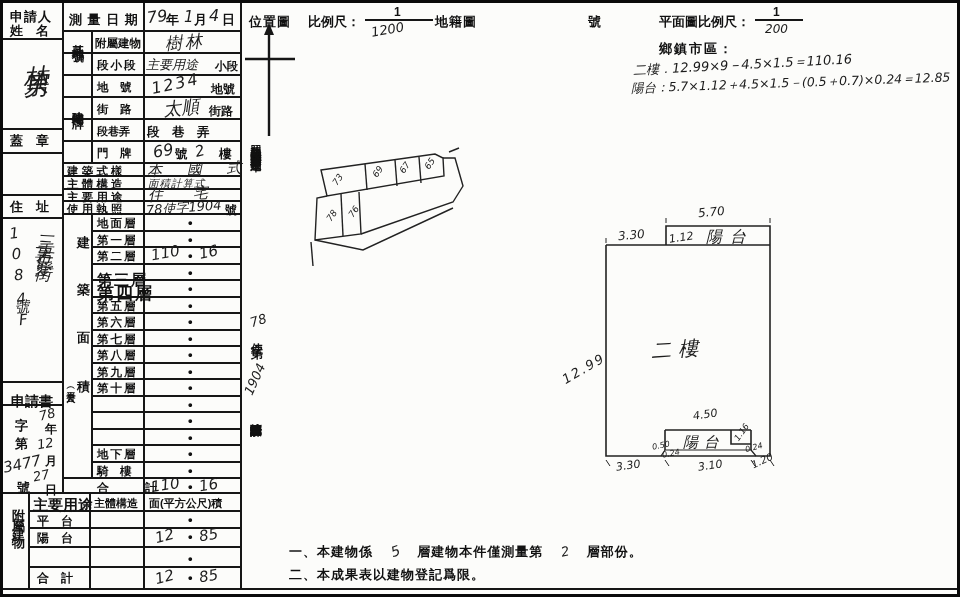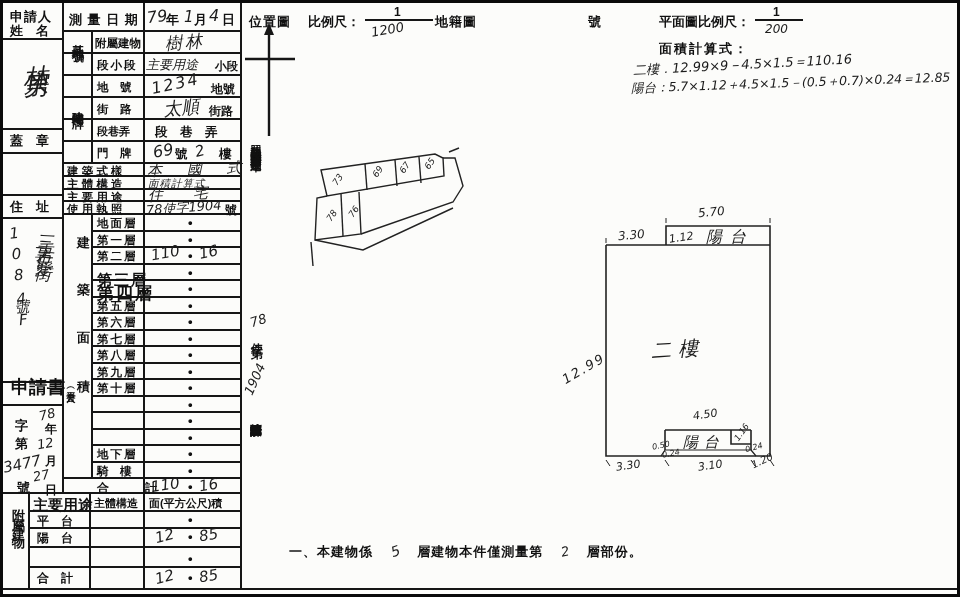--- a/index.html
+++ b/index.html
@@ -71,21 +71,21 @@
   <div class="hl" style="left:0;top:401px;width:59px"></div>
   <div class="hl" style="left:0;top:585px;width:960px"></div>
 
   <span class="s pr" style="left:7px;top:5px;font-size:13px;letter-spacing:1px">申請人</span>
   <span class="s pr" style="left:7px;top:19px;font-size:13px">姓　名</span>
   <span class="s hw v" style="left:14px;top:42px;font-size:25px;letter-spacing:5px;transform:rotate(-4deg)">林宗男</span>
   <span class="s pr" style="left:7px;top:129px;font-size:13px">蓋　章</span>
   <span class="s pr" style="left:7px;top:195px;font-size:13px">住　址</span>
   <span class="s hw v" style="left:31px;top:219px;font-size:17px;letter-spacing:6px;transform:rotate(3deg)">三重市仁愛街</span>
   <span class="s hw v" style="left:6px;top:221px;font-size:15px;letter-spacing:3px;transform:rotate(-6deg)">108號4F</span>
-  <span class="s pr" style="left:8px;top:372px;font-size:18px">申請書</span>
+  <span class="s pr" style="left:8px;top:390px;font-size:14px">申請書</span>
   <span class="s pr" style="left:12px;top:414px;font-size:13px">字</span>
   <span class="s pr" style="left:12px;top:432px;font-size:13px">第</span>
   <span class="s hw" style="left:36px;top:404px;font-size:13px;transform:rotate(-14deg)">78</span>
   <span class="s pr" style="left:42px;top:418px;font-size:12px">年</span>
   <span class="s hw" style="left:34px;top:433px;font-size:13px;transform:rotate(-10deg)">12</span>
   <span class="s pr" style="left:42px;top:450px;font-size:12px">月</span>
   <span class="s hw" style="left:30px;top:465px;font-size:13px;transform:rotate(-12deg)">27</span>
   <span class="s pr" style="left:42px;top:479px;font-size:12px">日</span>
   <span class="s hw" style="left:0px;top:452px;font-size:15px;transform:rotate(-12deg)">3477</span>
   <span class="s pr" style="left:14px;top:476px;font-size:13px">號</span>
@@ -107,21 +107,21 @@
   <span class="s pr" style="left:212px;top:56px;font-size:11.5px">小段</span>
   <span class="s pr" style="left:94px;top:77px;font-size:11.5px">地　號</span>
   <span class="s hw" style="left:148px;top:71px;font-size:16px;transform:rotate(-12deg);letter-spacing:2px">1234</span>
   <span class="s pr" style="left:208px;top:78px;font-size:12px">地號</span>
 
   <span class="s pr v" style="left:66px;top:98px;font-size:12px;letter-spacing:2px">建物門牌</span>
   <span class="s pr" style="left:94px;top:99px;font-size:11.5px">街　路</span>
   <span class="s hw" style="left:160px;top:93px;font-size:18px;transform:rotate(-6deg)">太順</span>
   <span class="s pr" style="left:206px;top:100px;font-size:12px">街路</span>
   <span class="s pr" style="left:94px;top:121px;font-size:11px">段巷弄</span>
-  <span class="s pr" style="left:152px;top:121px;font-size:12.5px">段　巷　弄</span>
+  <span class="s pr" style="left:144px;top:121px;font-size:12.5px">段　巷　弄</span>
   <span class="s pr" style="left:94px;top:143px;font-size:11.5px">門　牌</span>
   <span class="s hw" style="left:150px;top:138px;font-size:16px;transform:rotate(-10deg)">69</span>
   <span class="s pr" style="left:172px;top:143px;font-size:12.5px">號</span>
   <span class="s hw" style="left:192px;top:139px;font-size:15px;transform:rotate(-15deg)">2</span>
   <span class="s pr" style="left:216px;top:143px;font-size:12.5px">樓</span>
 
   <span class="s pr" style="left:64px;top:161px;font-size:11.5px">建 築 式 樣</span>
   <span class="s hw" style="left:144px;top:157px;font-size:15px;letter-spacing:10px;transform:rotate(-2deg)">本 國 式</span>
   <span class="s pr" style="left:64px;top:174px;font-size:11.5px">主 體 構 造</span>
   <span class="s hw" style="left:145px;top:174px;font-size:10.5px;letter-spacing:1px">面積計算式</span>
@@ -191,21 +191,21 @@
   <span class="s pr" style="left:305px;top:10px;font-size:13px">比例尺：</span>
   <span class="s pr" style="left:391px;top:2px;font-size:12px">1</span>
   <div class="hl" style="left:362px;top:16px;width:68px;height:1.5px"></div>
   <span class="s hw" style="left:368px;top:19px;font-size:13px;transform:rotate(-10deg)">1200</span>
   <span class="s pr" style="left:432px;top:10px;font-size:13px;letter-spacing:1px">地籍圖</span>
   <span class="s pr" style="left:585px;top:10px;font-size:13px">號</span>
   <span class="s pr" style="left:656px;top:10px;font-size:13px">平面圖比例尺：</span>
   <span class="s pr" style="left:770px;top:2px;font-size:12px">1</span>
   <div class="hl" style="left:752px;top:16px;width:48px;height:1.5px"></div>
   <span class="s hw" style="left:762px;top:19px;font-size:12px">200</span>
-  <span class="s pr" style="left:656px;top:37px;font-size:13px;letter-spacing:2px">面積計算式：</span>
+  <span class="s pr" style="left:656px;top:37px;font-size:13px;letter-spacing:2px">鄉鎮市區：</span>
   <span class="s hw" style="left:630px;top:53px;font-size:13px;transform:rotate(-3deg)">二樓．12.99×9－4.5×1.5＝110.16</span>
   <span class="s hw" style="left:628px;top:72px;font-size:12.5px;transform:rotate(-2deg)">陽台：5.7×1.12＋4.5×1.5－(0.5＋0.7)×0.24＝12.85</span>
 
   <svg style="left:242px;top:18px" width="50" height="120" viewBox="0 0 50 120">
     <line x1="24" y1="10" x2="24" y2="115" stroke="#161616" stroke-width="2.4"></line>
     <polygon points="24,2 19,14 29,14" fill="#161616"></polygon>
     <line x1="0" y1="38" x2="50" y2="38" stroke="#161616" stroke-width="2.4"></line>
   </svg>
 
   <span class="s pr v" style="left:245px;top:149px;font-size:11px;letter-spacing:-1px">本建物平面圖及建物面積係依使用執照</span>
@@ -268,14 +268,15 @@
   <span class="s hw" style="left:695px;top:456px;font-size:11px;transform:rotate(-8deg)">3.10</span>
   <span class="s hw" style="left:748px;top:452px;font-size:10px;transform:rotate(-25deg)">1.20</span>
 
   <div class="s" style="left:286px;top:540px;font-size:13px">
     <span class="pr" style="letter-spacing:1px">一、本建物係</span>
     <span class="hw" style="display:inline-block;margin:0 14px;transform:rotate(-20deg);font-size:14px">5</span>
     <span class="pr" style="letter-spacing:1px">層建物本件僅測量第</span>
     <span class="hw" style="display:inline-block;margin:0 14px;transform:rotate(-12deg);font-size:13px">2</span>
     <span class="pr" style="letter-spacing:1px">層部份。</span>
   </div>
+  <span class="s pr" style="left:286px;top:563px;font-size:13px;letter-spacing:1px">二、本成果表以建物登記爲限。</span>
 
 </div>
 
 </body></html>

